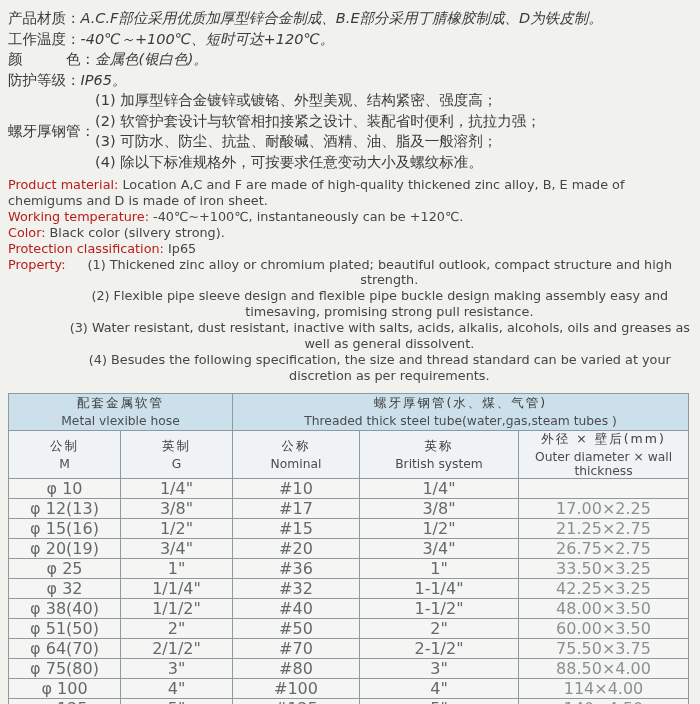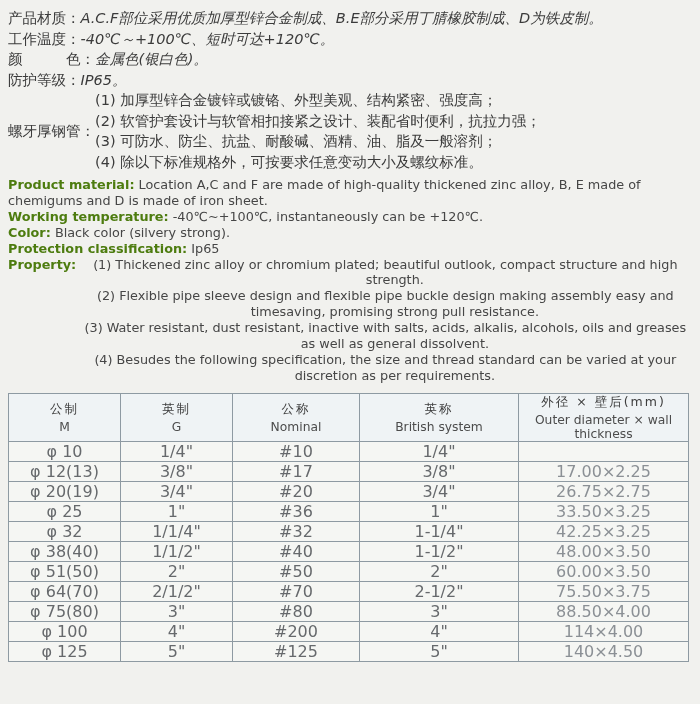--- a/index.html
+++ b/index.html
@@ -18,21 +18,21 @@
   .cn-block { font-size:14.5px; line-height:20.5px; color:#3b3b3b; }
   .cn-line { display:flex; align-items:center; }
   .cn-label { flex:0 0 auto; white-space:pre; }
   .cn-text { flex:1 1 auto;font-style:italic; }
   .cn-items { flex:1 1 auto; }
   .cn-items > div { white-space:nowrap; }
 
   
   .en-block { margin-top:5px; font-size:12.8px; line-height:15.9px; color:#464646; }
   .en-para { margin:0; }
-  .en-para b, .prop-label { font-weight:bold; color:#4d7c0f; }
+  .en-para b, .prop-label { font-weight:normal; color:#b91c1c; }
   .prop-row { display:flex; align-items:flex-start; }
   .prop-label { flex:0 0 auto; white-space:pre; }
   .prop-items { flex:1 1 auto; }
   .prop-items > div { padding-left:19px; text-indent:-19px;text-align:center; }
 
   
   .spec-table {
     border-collapse:collapse;
     table-layout:fixed;
     width:680px;
@@ -120,20 +120,30 @@
 
   <table class="spec-table">
     <colgroup>
       <col style="width:112px">
         <col style="width:112px">
         <col style="width:127px">
         <col style="width:159px">
         <col style="width:170px">
     </colgroup>
     <thead>
+      <tr class="group-header">
+        <th colspan="2">
+          <div class="h-cn">配套金属软管</div>
+          <div class="h-en">Metal vlexible hose</div>
+        </th>
+        <th colspan="3">
+          <div class="h-cn">螺牙厚钢管(水、煤、气管)</div>
+          <div class="h-en">Threaded thick steel tube(water,gas,steam tubes )</div>
+        </th>
+      </tr>
       <tr class="col-header">
         <th>
           <div class="h-cn">公制</div>
           <div class="h-en">M</div>
         </th>
         <th>
           <div class="h-cn">英制</div>
           <div class="h-en">G</div>
         </th>
         <th>
@@ -159,20 +169,27 @@
           <td></td>
         </tr>
         <tr>
           <td>φ 12(13)</td>
           <td>3/8"</td>
           <td>#17</td>
           <td>3/8"</td>
           <td>17.00×2.25</td>
         </tr>
         <tr>
+          <td>φ 15(16)</td>
+          <td>1/2"</td>
+          <td>#15</td>
+          <td>1/2"</td>
+          <td>21.25×2.75</td>
+        </tr>
+        <tr>
           <td>φ 20(19)</td>
           <td>3/4"</td>
           <td>#20</td>
           <td>3/4"</td>
           <td>26.75×2.75</td>
         </tr>
         <tr>
           <td>φ 25</td>
           <td>1"</td>
           <td>#36</td>
@@ -210,21 +227,21 @@
         <tr>
           <td>φ 75(80)</td>
           <td>3"</td>
           <td>#80</td>
           <td>3"</td>
           <td>88.50×4.00</td>
         </tr>
         <tr>
           <td>φ 100</td>
           <td>4"</td>
-          <td>#200</td>
+          <td>#100</td>
           <td>4"</td>
           <td>114×4.00</td>
         </tr>
         <tr>
           <td>φ 125</td>
           <td>5"</td>
           <td>#125</td>
           <td>5"</td>
           <td>140×4.50</td>
         </tr>

